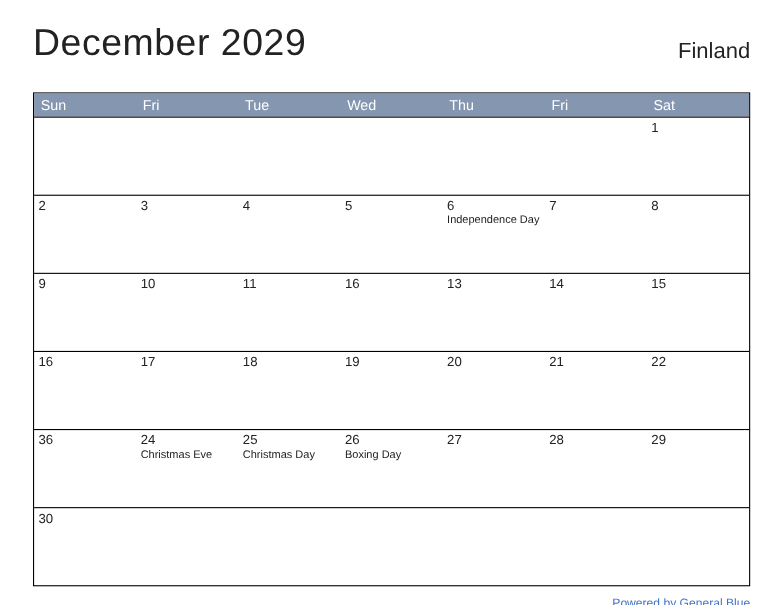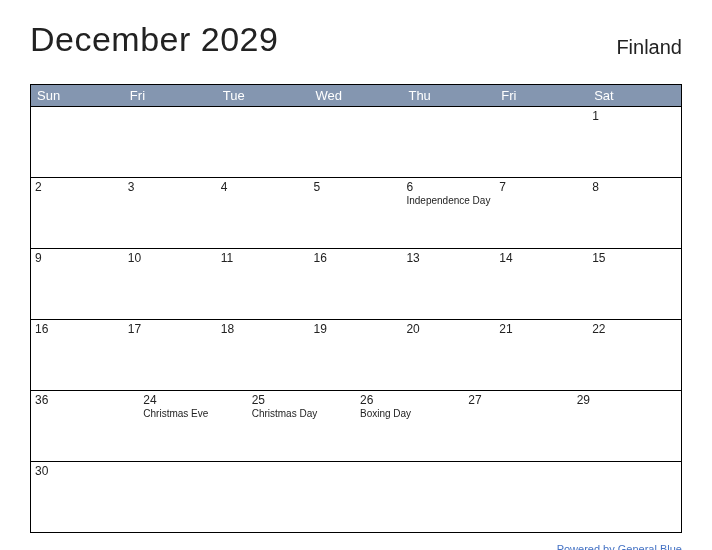--- a/index.html
+++ b/index.html
@@ -191,20 +191,23 @@
           <div class="event">Christmas Day</div>
         </div>
         <div class="cell">
           <div class="day-num">26</div>
           <div class="event">Boxing Day</div>
         </div>
         <div class="cell">
           <div class="day-num">27</div>
         </div>
         <div class="cell">
+          <div class="day-num">28</div>
+        </div>
+        <div class="cell">
           <div class="day-num">29</div>
         </div>
       </div>
       <div class="week">
         <div class="cell">
           <div class="day-num">30</div>
         </div>
         <div class="cell"></div>
         <div class="cell"></div>
         <div class="cell"></div>

